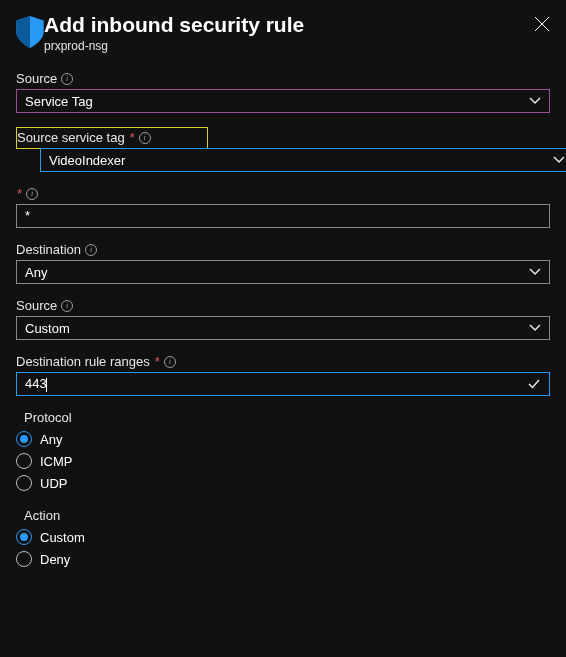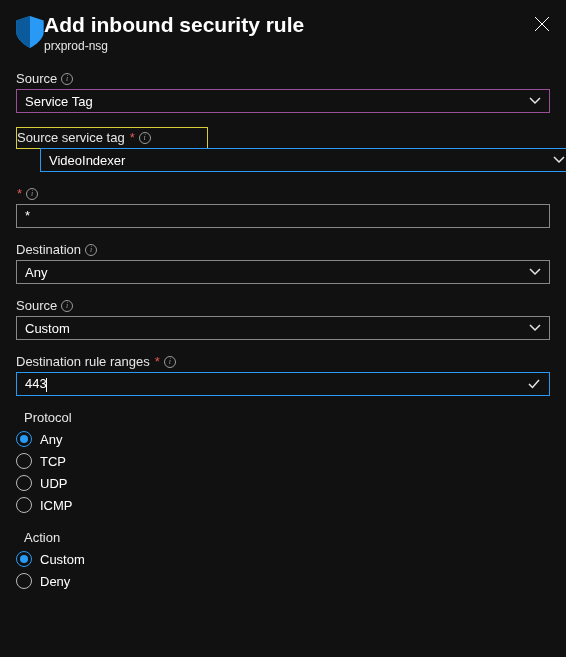--- a/index.html
+++ b/index.html
@@ -261,29 +261,25 @@
 
   <div class="field">
     <div class="section-label">Protocol</div>
     <div class="radio-group">
       <div class="radio-item">
         <span class="radio selected"></span>
         <span class="radio-label">Any</span>
       </div>
       <div class="radio-item">
         <span class="radio"></span>
-        <span class="radio-label">TCP</span>
+        <span class="radio-label">ICMP</span>
       </div>
       <div class="radio-item">
         <span class="radio"></span>
         <span class="radio-label">UDP</span>
-      </div>
-      <div class="radio-item">
-        <span class="radio"></span>
-        <span class="radio-label">ICMP</span>
       </div>
     </div>
   </div>
 
   <div class="field" style="margin-bottom:0;">
     <div class="section-label">Action</div>
     <div class="radio-group">
       <div class="radio-item">
         <span class="radio selected"></span>
         <span class="radio-label">Custom</span>

